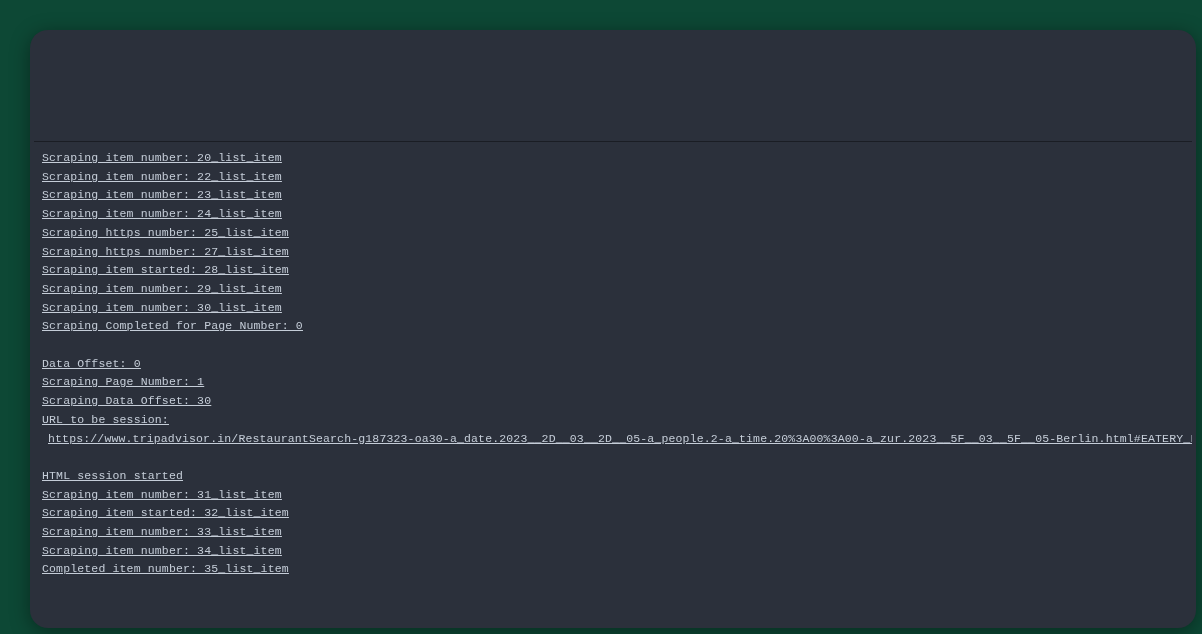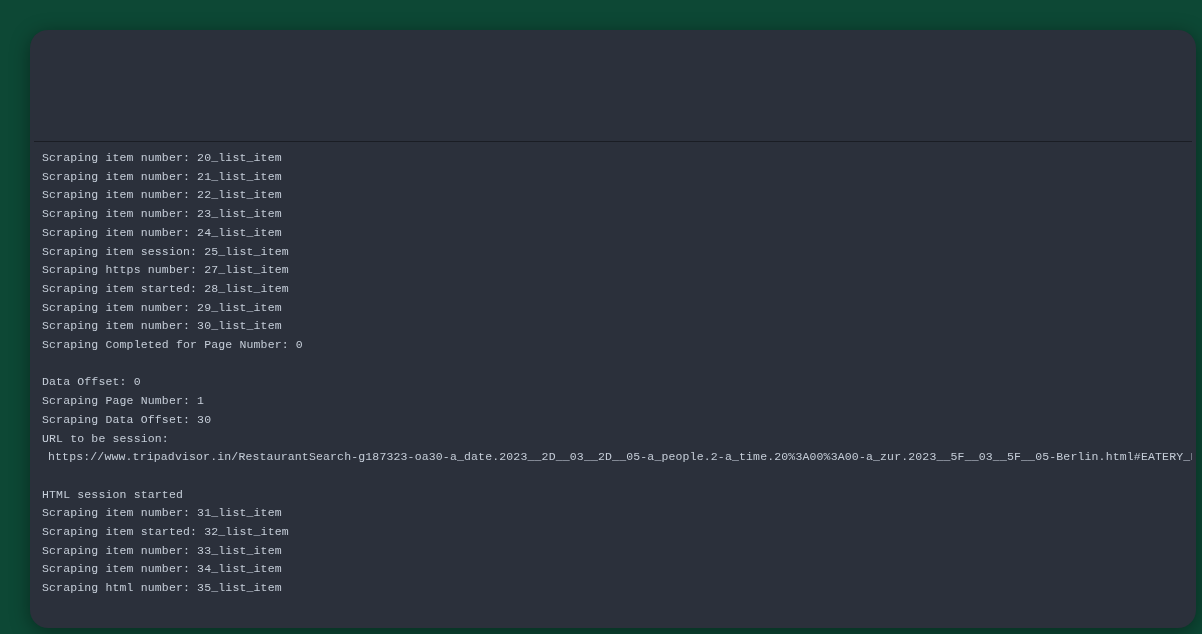--- a/index.html
+++ b/index.html
@@ -1,18 +1,19 @@
 <!DOCTYPE html>
 <html><head>
   <meta charset="utf-8">
   <style>
     * {
       margin: 4px;
       padding: 0;
       box-sizing: border-box;
+      text-decoration: underline;
     }
     body {
       background: #0d4835;
       width: 1202px;
       height: 634px;
       padding: 18px;
       font-family: 'Consolas', 'Monaco', 'Courier New', monospace;
     }
     .terminal-window {
       background: #2b303b;
@@ -48,37 +49,36 @@
       height: 14.7px;
     }
   </style>
 </head>
 <body>
 
 <div class="terminal-window">
   <div class="terminal-header"></div>
   <div class="terminal-content">
     <span class="log-line">Scraping item number: 20_list_item</span>
-    <span class="log-line">Scraping item number: 21_list_item</span>
     <span class="log-line">Scraping item number: 22_list_item</span>
     <span class="log-line">Scraping item number: 23_list_item</span>
     <span class="log-line">Scraping item number: 24_list_item</span>
-    <span class="log-line">Scraping item session: 25_list_item</span>
+    <span class="log-line">Scraping https number: 25_list_item</span>
     <span class="log-line">Scraping https number: 27_list_item</span>
     <span class="log-line">Scraping item started: 28_list_item</span>
     <span class="log-line">Scraping item number: 29_list_item</span>
     <span class="log-line">Scraping item number: 30_list_item</span>
     <span class="log-line">Scraping Completed for Page Number:  0</span>
     <div class="spacer"></div>
     <span class="log-line">Data Offset:  0</span>
     <span class="log-line">Scraping Page Number:  1</span>
     <span class="log-line">Scraping Data Offset:  30</span>
     <span class="log-line">URL to be session:</span>
     <span class="log-line indent">https://www.tripadvisor.in/RestaurantSearch-g187323-oa30-a_date.2023__2D__03__2D__05-a_people.2-a_time.20%3A00%3A00-a_zur.2023__5F__03__5F__05-Berlin.html#EATERY_LIST_CONTENTS</span>
     <div class="spacer"></div>
     <span class="log-line">HTML session started</span>
     <span class="log-line">Scraping item number: 31_list_item</span>
     <span class="log-line">Scraping item started: 32_list_item</span>
     <span class="log-line">Scraping item number: 33_list_item</span>
     <span class="log-line">Scraping item number: 34_list_item</span>
-    <span class="log-line">Scraping html number: 35_list_item</span>
+    <span class="log-line">Completed item number: 35_list_item</span>
   </div>
 </div>
 
 </body></html>

